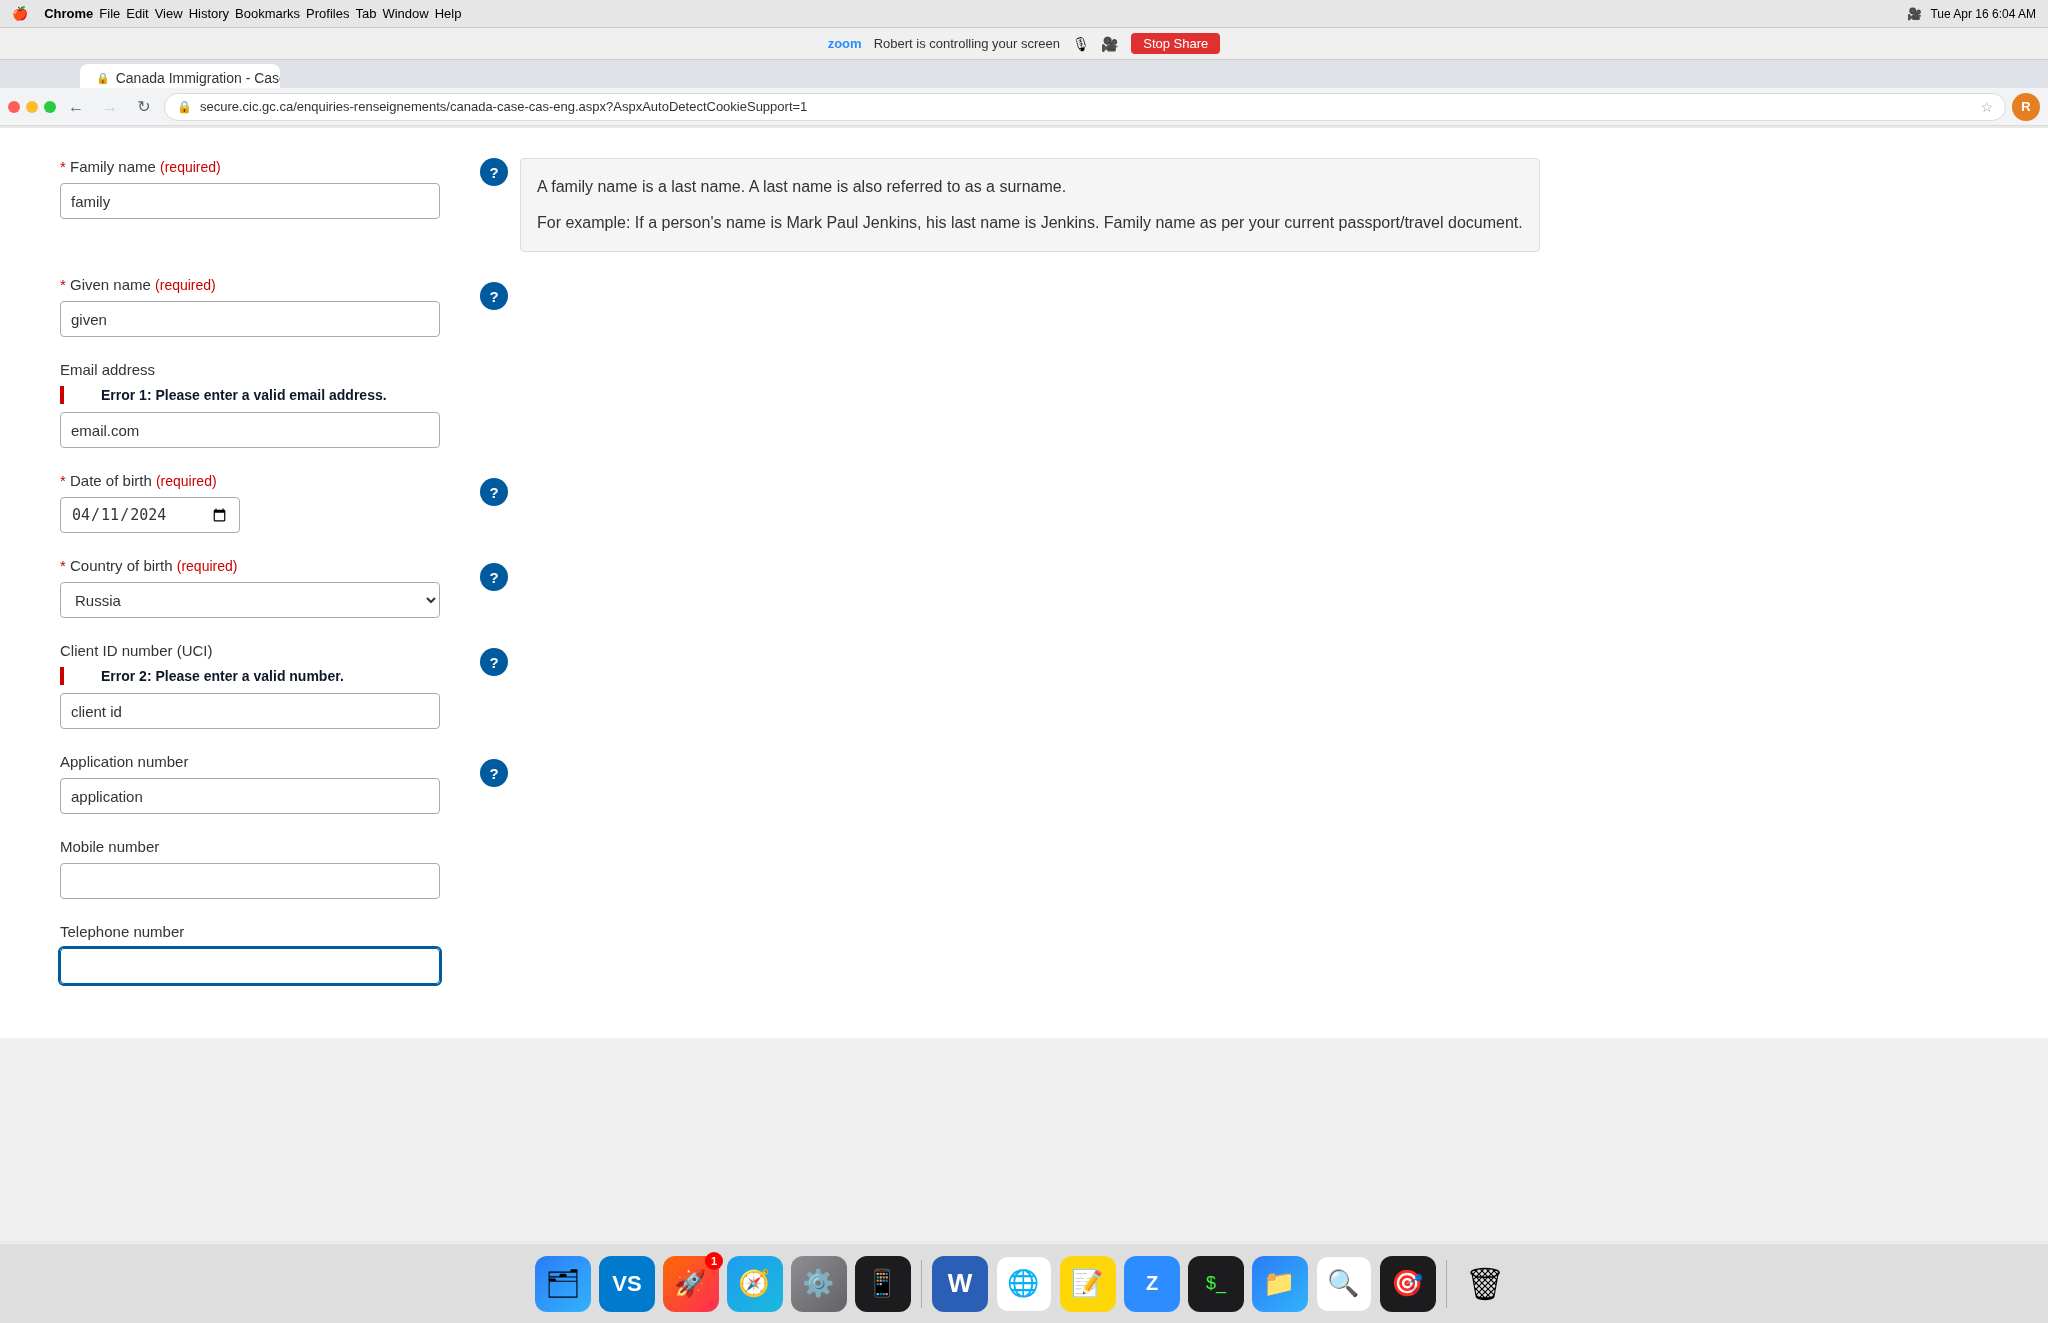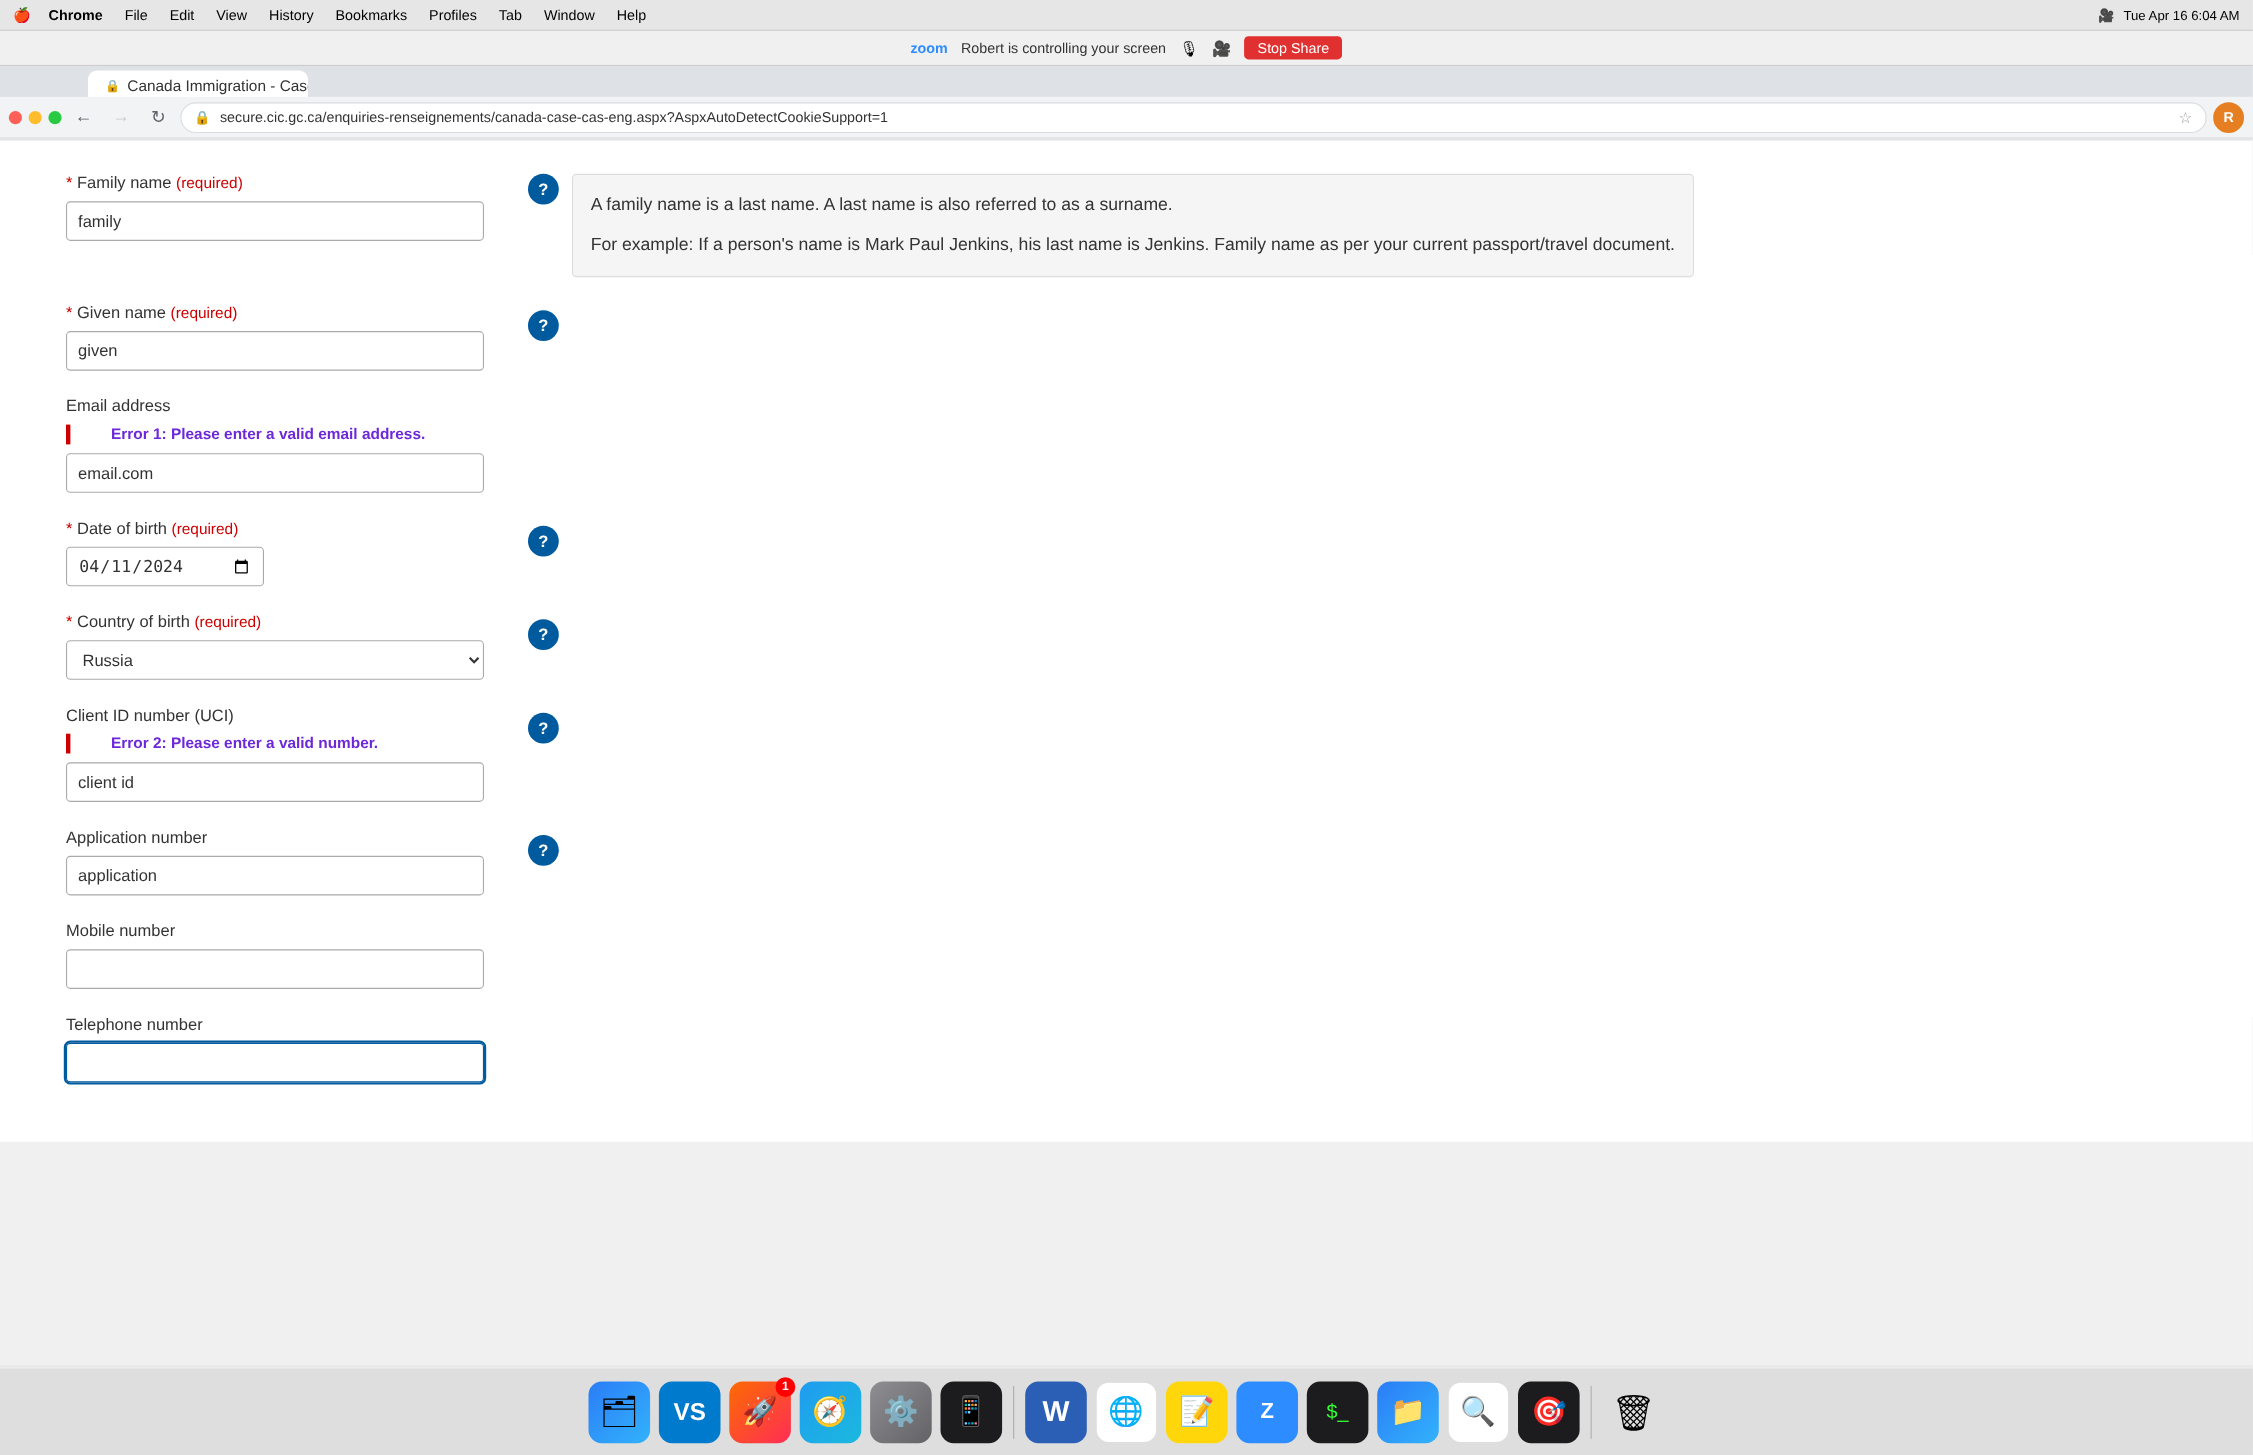--- a/index.html
+++ b/index.html
@@ -12,21 +12,21 @@
       display: flex;
       align-items: center;
       padding: 0 12px;
       font-size: 13px;
       gap: 16px;
       border-bottom: 1px solid #ccc;
       position: fixed;
       top: 0; left: 0; right: 0;
       z-index: 1000;
     }
-    .menubar-items { display: flex; gap: 20px; font-size: 13px; font-weight: 500; }
+    .menubar-items { display: flex; gap: 6px; font-size: 13px; font-weight: 500; }
     .menubar-right { margin-left: auto; display: flex; align-items: center; gap: 8px; font-size: 12px; }
 
     
     .zoom-bar {
       position: fixed;
       top: 28px; left: 0; right: 0;
       height: 32px;
       background: #f0f0f0;
       border-bottom: 1px solid #ccc;
       display: flex;
@@ -182,21 +182,21 @@
       align-items: flex-start;
       padding-top: 6px;
     }
 
     .error-block {
       border-left: 4px solid #c00;
       padding-left: 8px;
       margin-bottom: 8px;
     }
     .error-text {
-      color: #6d28d9;
+      color: #0f172a;
       font-size: 14px;
       font-weight: bold;
       padding-left: 29px;
     }
 
     
     .dock {
       position: fixed;
       bottom: 0; left: 0; right: 0;
       height: 80px;

